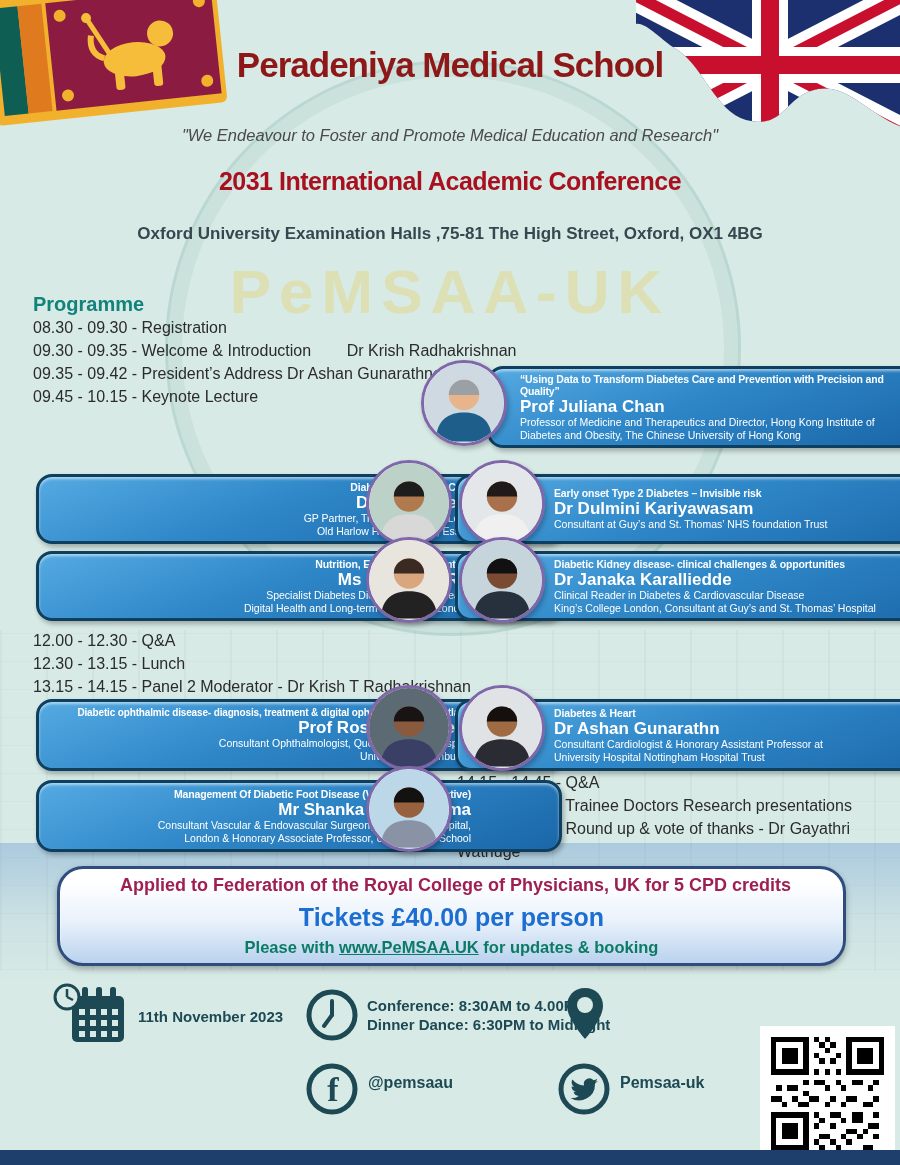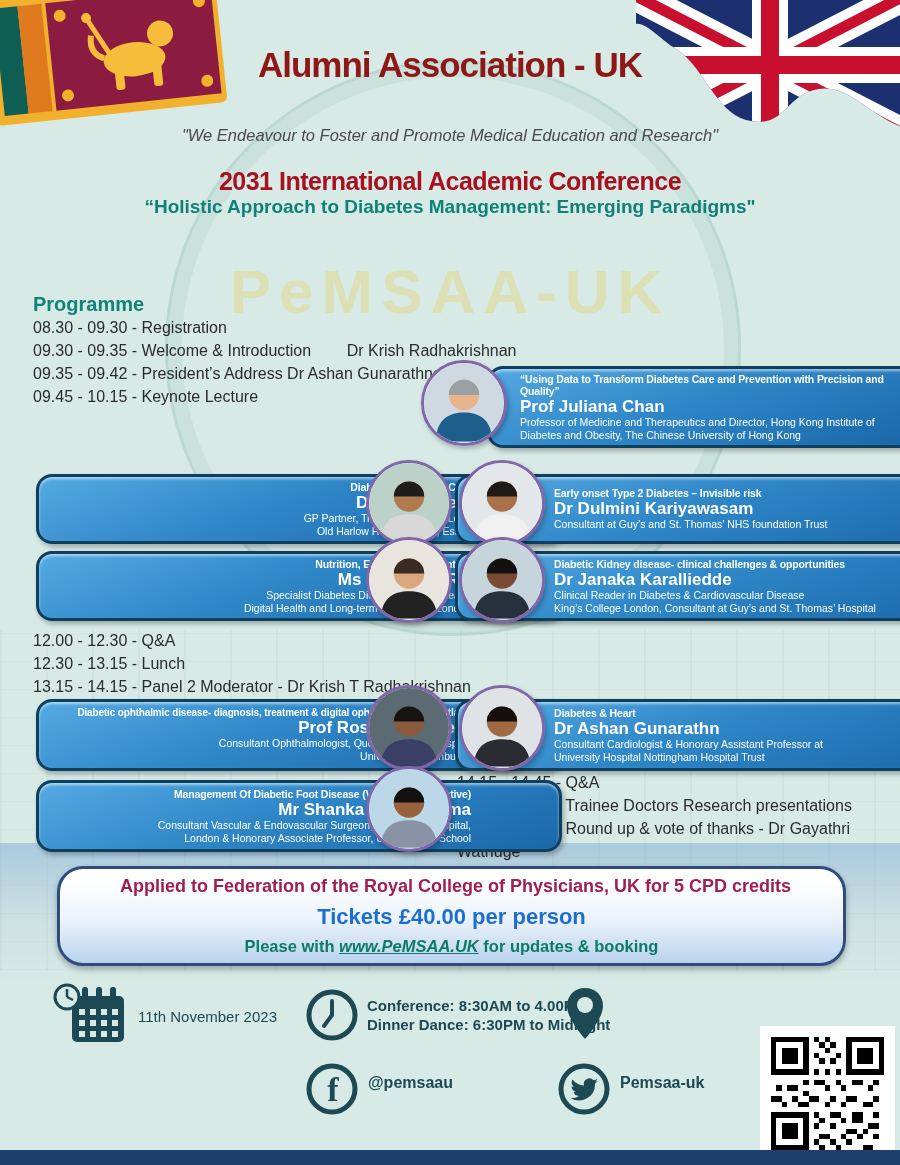--- a/index.html
+++ b/index.html
@@ -49,27 +49,27 @@
   .avatar{position:absolute;width:80px;height:80px;border-radius:50%;border:3px solid #8166a9;
           box-shadow:0 0 0 2px #fff inset,2px 3px 5px rgba(0,0,0,.25);overflow:hidden;z-index:5;}
   .avatar svg{display:block;width:100%;height:100%;}
 
   
   .banner{left:57px;top:866px;width:783px;height:94px;border-radius:26px;border:3px solid #2e4d7e;
           background:linear-gradient(180deg,#ffffff 14%,#eaf2fb 55%,#b9d2ee 100%);
           box-shadow:0 3px 6px rgba(0,0,0,.3),inset 0 2px 2px #fff;
           display:flex;flex-direction:column;justify-content:space-evenly;text-align:center;}
   .cpd{color:#9e1f50;font-size:18px;font-weight:bold;padding-left:8px;}
-  .tickets{color:#1d6ed1;font-size:22px;font-weight:bold;}
+  .tickets{color:#1d6ed1;font-size:25px;font-weight:bold;}
   .visit{color:#0b7b65;font-size:16.5px;font-weight:bold;}
-  .visit .link{text-decoration:underline;font-style:italic;}
+  .visit .link{text-decoration:underline;}
 
   
   .ink{color:#1d4954;}
-  .f-date{left:138px;top:1008px;font-size:15px;font-weight:normal;}
+  .f-date{left:138px;top:1008px;font-size:15px;font-weight:bold;}
   .f-times{left:367px;top:996px;font-size:15px;font-weight:bold;line-height:19px;}
   .f-venue{left:600px;top:996px;font-size:15px;font-weight:bold;line-height:19px;}
   .f-handle{font-size:16px;font-weight:bold;}
   .qr{left:760px;top:1026px;width:135px;height:135px;}
 </style>
 </head>
 <body>
 
 <div class="page">
 
@@ -115,26 +115,26 @@
         <line x1="268" y1="0" x2="0" y2="138" stroke="#c8102e" stroke-width="11"></line>
         <rect x="116" y="0" width="36" height="138" fill="#ffffff"></rect>
         <rect x="0" y="51" width="268" height="36" fill="#ffffff"></rect>
         <rect x="125" y="0" width="18" height="138" fill="#c8102e"></rect>
         <rect x="0" y="60" width="268" height="18" fill="#c8102e"></rect>
       </g>
     </svg>
   </div>
 
   <div class="abs org-title">
-    <div>Alumni Association - UK</div>
+    <div>Peradeniya Medical School</div>
   </div>
   <div class="abs motto">"We Endeavour to Foster and Promote Medical Education and Research"</div>
   <div class="abs conf-title">2031 International Academic Conference</div>
-  <div class="abs conf-theme">“Holistic Approach to Diabetes Management: Emerging Paradigms"</div>
   <div class="abs conf-when">
+    <div>Oxford University Examination Halls ,75-81 The High Street, Oxford, OX1 4BG</div>
   </div>
 
   <div class="abs prog-head">Programme</div>
   <div class="abs plist" style="left:33px;top:316px;">
     <div class="pline">08.30 - 09.30 - Registration</div>
     <div class="pline">09.30 - 09.35 - Welcome &amp; Introduction        Dr Krish Radhakrishnan</div>
     <div class="pline">09.35 - 09.42 - President’s Address Dr Ashan Gunarathne</div>
     <div class="pline">09.45 - 10.15 - Keynote Lecture</div>
   </div>
   <div class="abs plist" style="left:33px;top:629px;">

